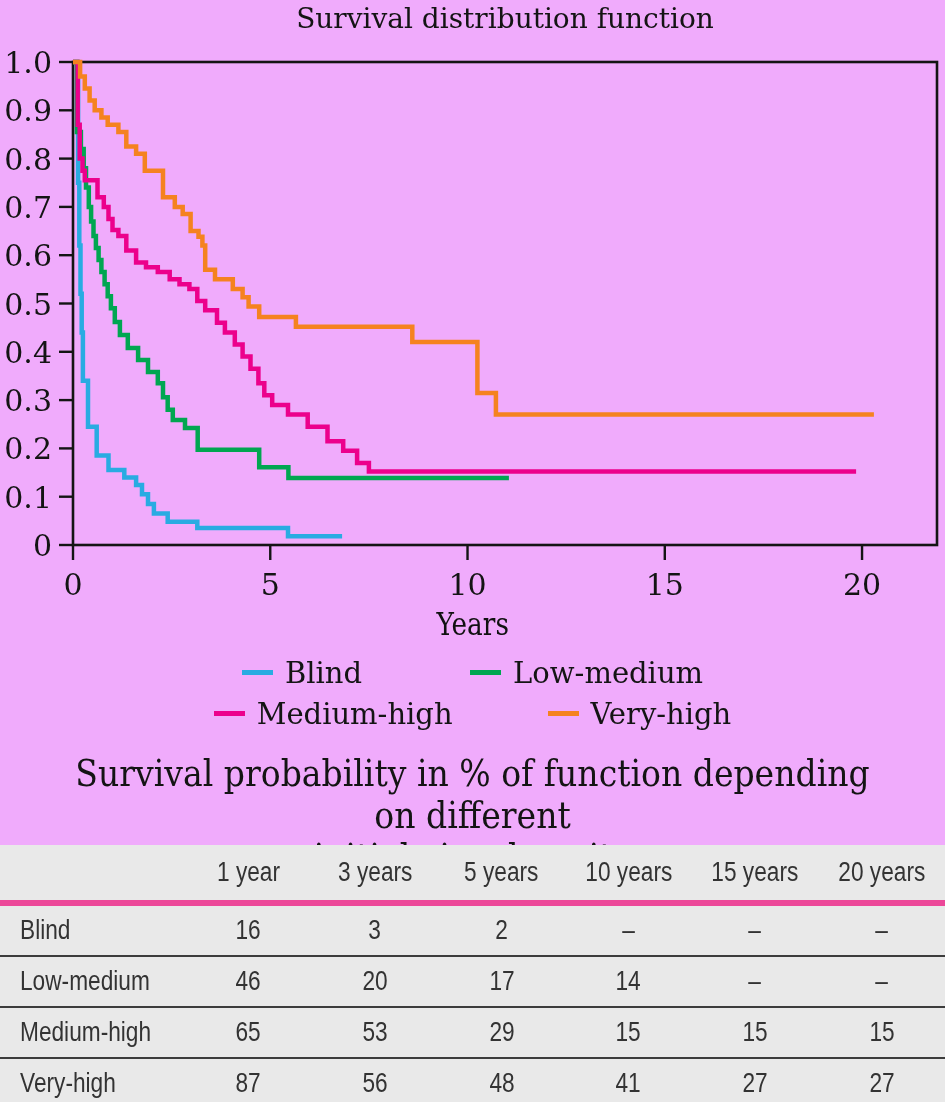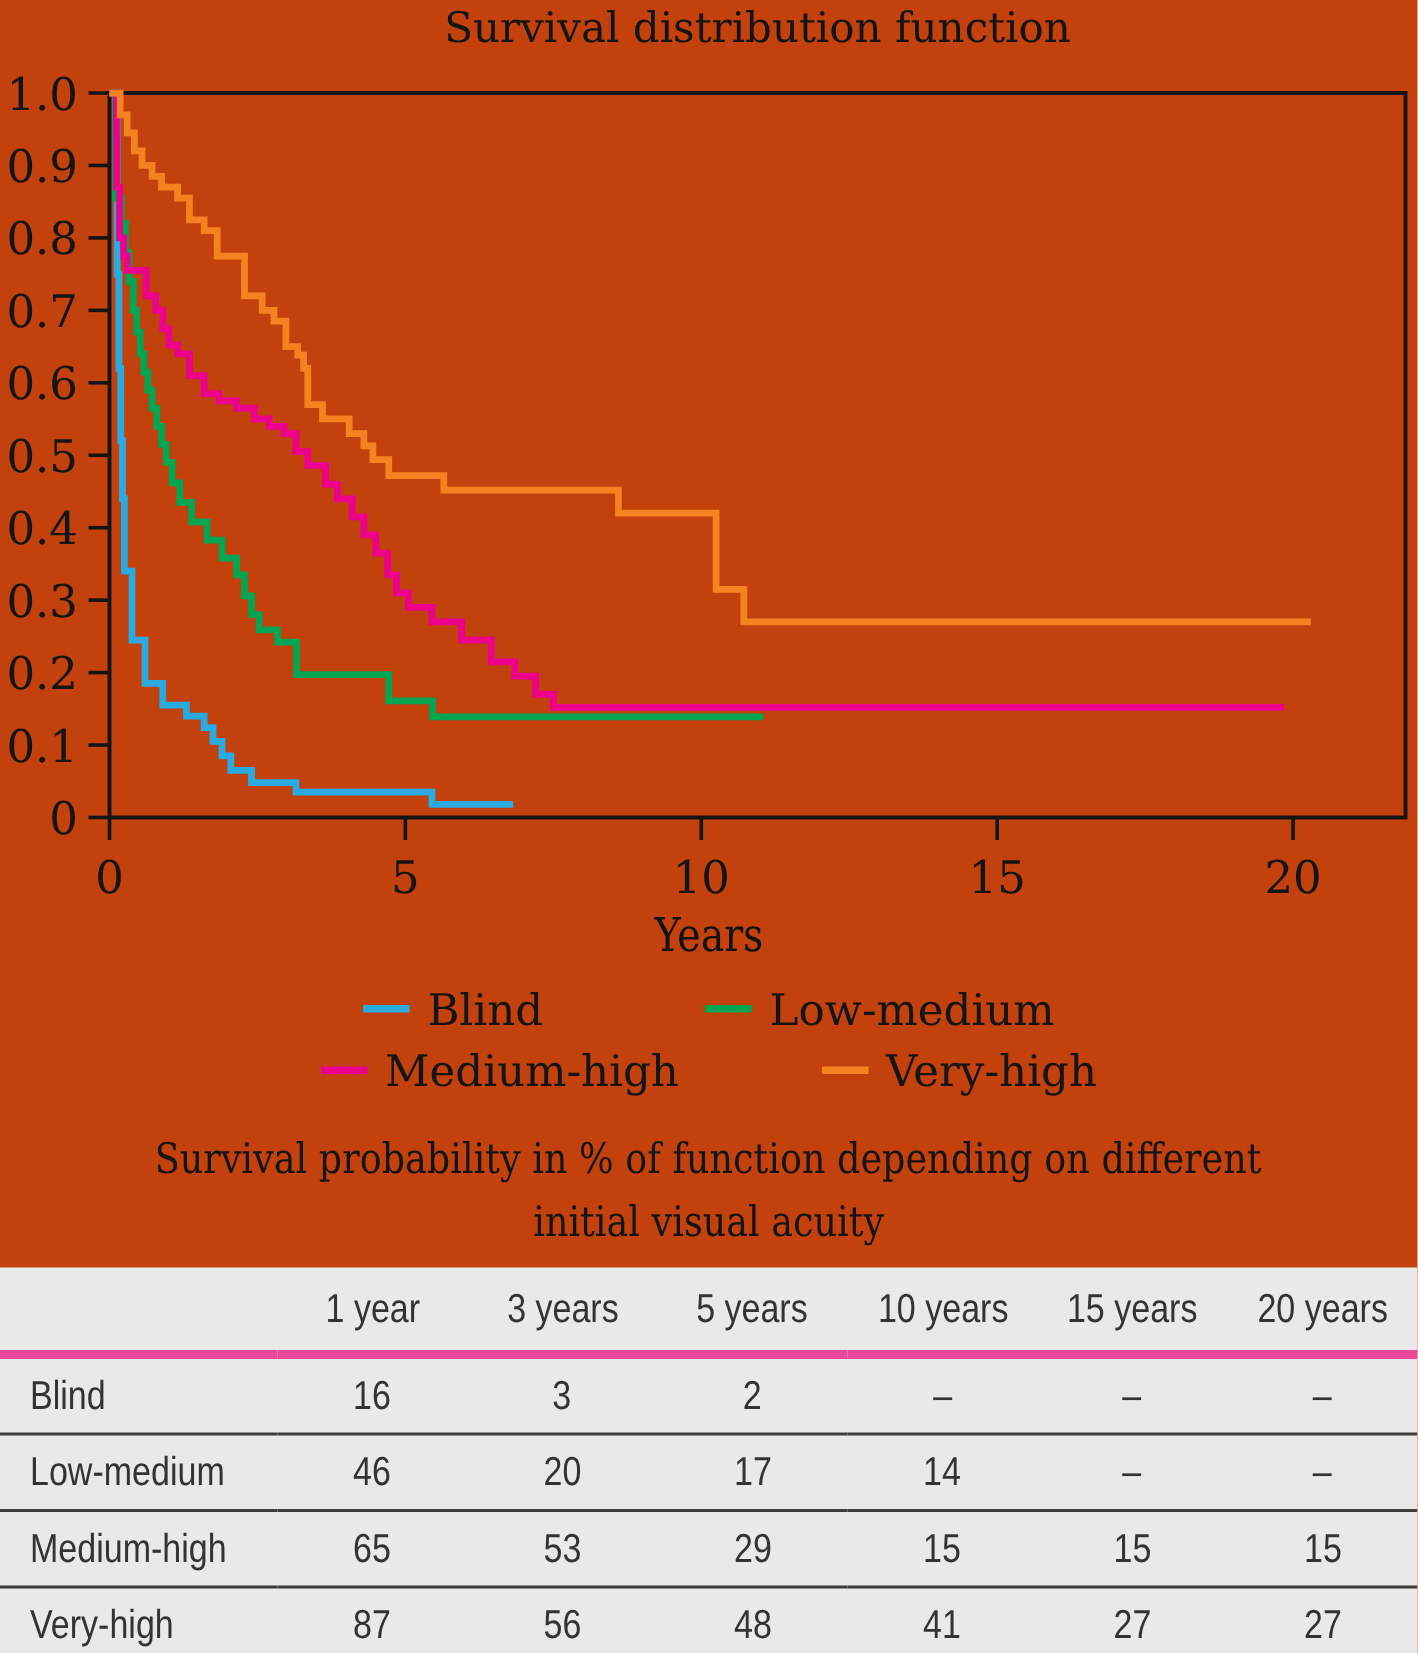--- a/index.html
+++ b/index.html
@@ -1,33 +1,33 @@
 <!DOCTYPE html>
 <html><head>
 <meta charset="utf-8">
 <style>
   html,body{margin:0;padding:0;background:#fff;}
-  .stage{position:relative;width:945px;height:1102px;background:#c2410c;overflow:hidden;
+  .stage{position:relative;width:945px;height:1102px;background:#f0abfc;overflow:hidden;
          font-family:"DejaVu Serif",serif;color:#111;}
   .chart-title{position:absolute;left:73px;top:0px;width:864px;text-align:center;
                font-size:28px;line-height:38px;color:#141414;}
   svg.plot{position:absolute;left:0;top:0;}
   svg.plot text{font-family:"DejaVu Serif",serif;font-size:30px;fill:#141414;}
   .xlabel-wrap{position:absolute;left:0;top:606px;width:945px;text-align:center;}
   .cond-serif{display:inline-block;transform:scaleX(0.85);transform-origin:center;}
   .xlabel-wrap .cond-serif{font-size:31px;}
   .legend{position:absolute;left:0;top:652px;width:945px;}
   .legend-row{display:flex;justify-content:center;align-items:center;height:41px;}
   .legend-row.r1{gap:108px;}
   .legend-row.r2{gap:95px;}
   .legend-item{display:flex;align-items:center;gap:12px;}
   .legend-swatch{display:inline-block;width:31px;height:5px;}
   .legend-label{font-size:29px;color:#141414;}
   .subtitle{position:absolute;left:0;top:752px;width:945px;text-align:center;
-            font-size:28px;line-height:42px;color:#141414;}
+            font-size:38px;line-height:42px;color:#141414;}
   .subtitle .cond-serif{transform:scaleX(0.87);}
   .tablewrap{position:absolute;left:0;top:845px;width:945px;height:257px;background:#e9e9e9;}
   table.acuity{width:100%;height:100%;border-collapse:collapse;table-layout:fixed;
                font-family:"Liberation Sans",sans-serif;font-size:27px;color:#333;}
   table.acuity th,table.acuity td{padding:0;font-weight:normal;text-align:center;vertical-align:middle;}
   table.acuity .lblcol{text-align:left;padding-left:20px;}
   table.acuity thead th{height:55px;border-bottom:6px solid #ec4899;}
   table.acuity tbody td{height:49px;}
   table.acuity tbody tr:not(:last-child) td{border-bottom:2px solid #3c3c3c;}
   .cond{display:inline-block;transform:scaleX(0.84);transform-origin:center;white-space:nowrap;}

